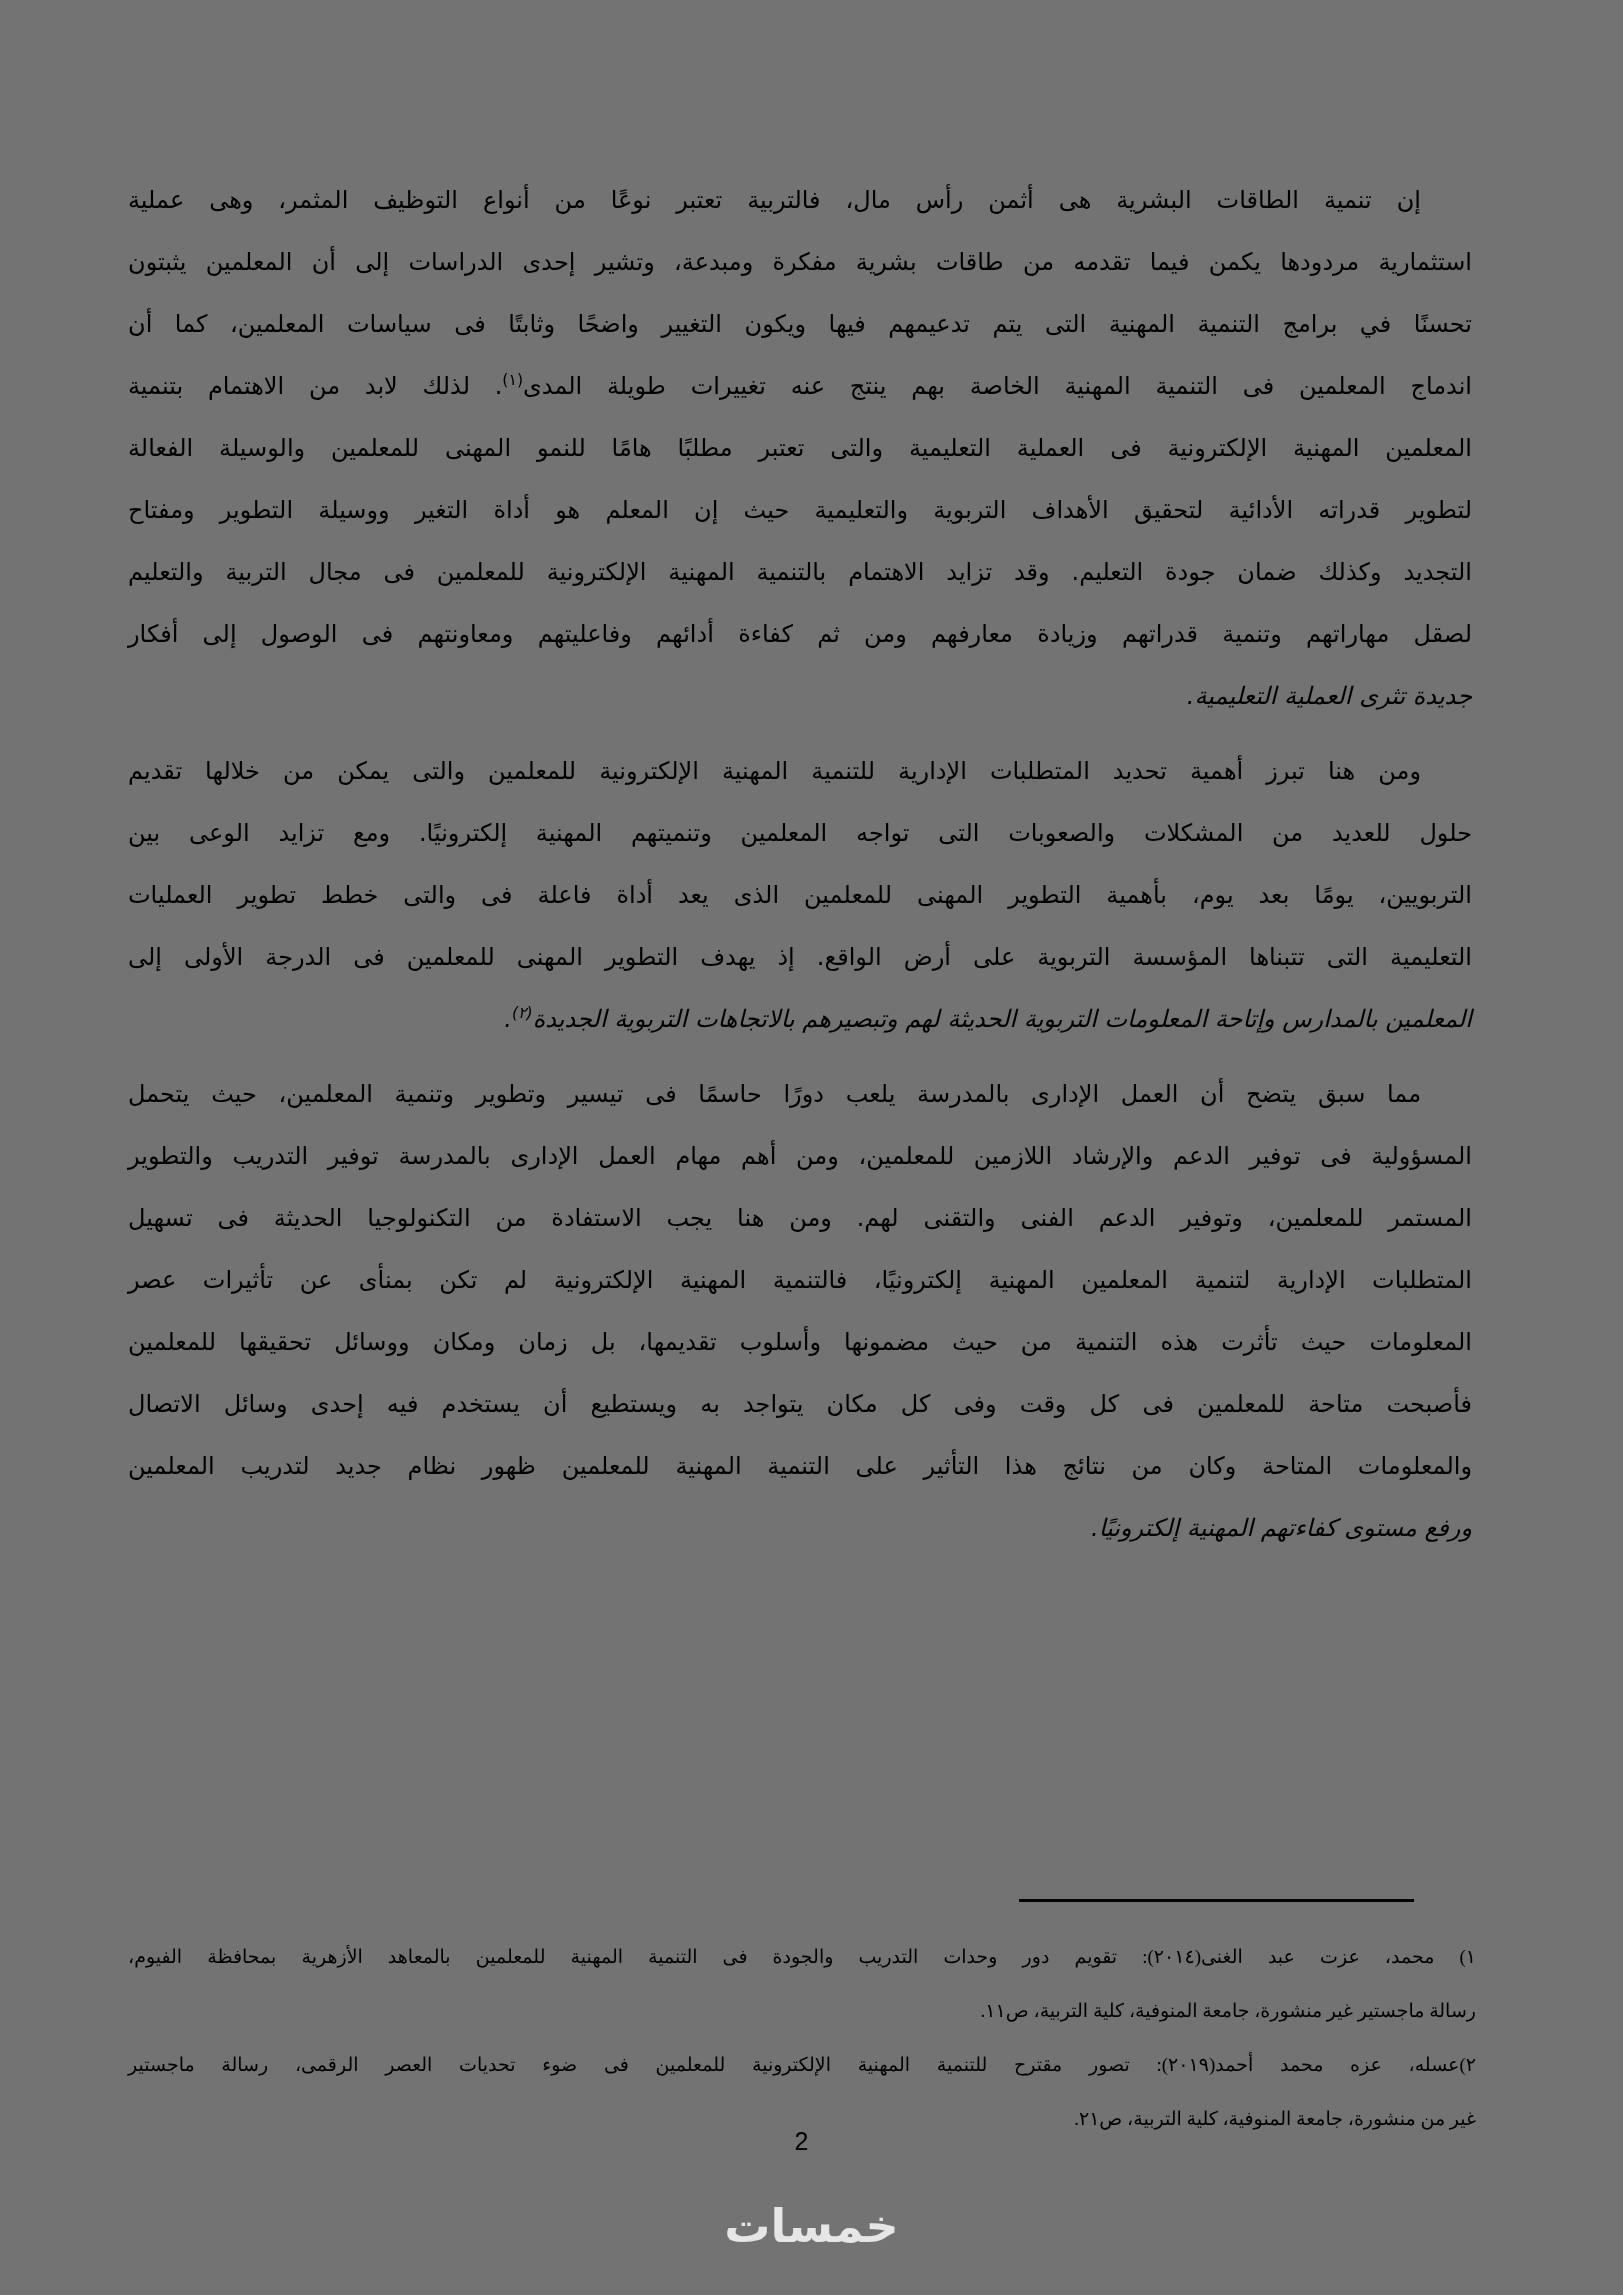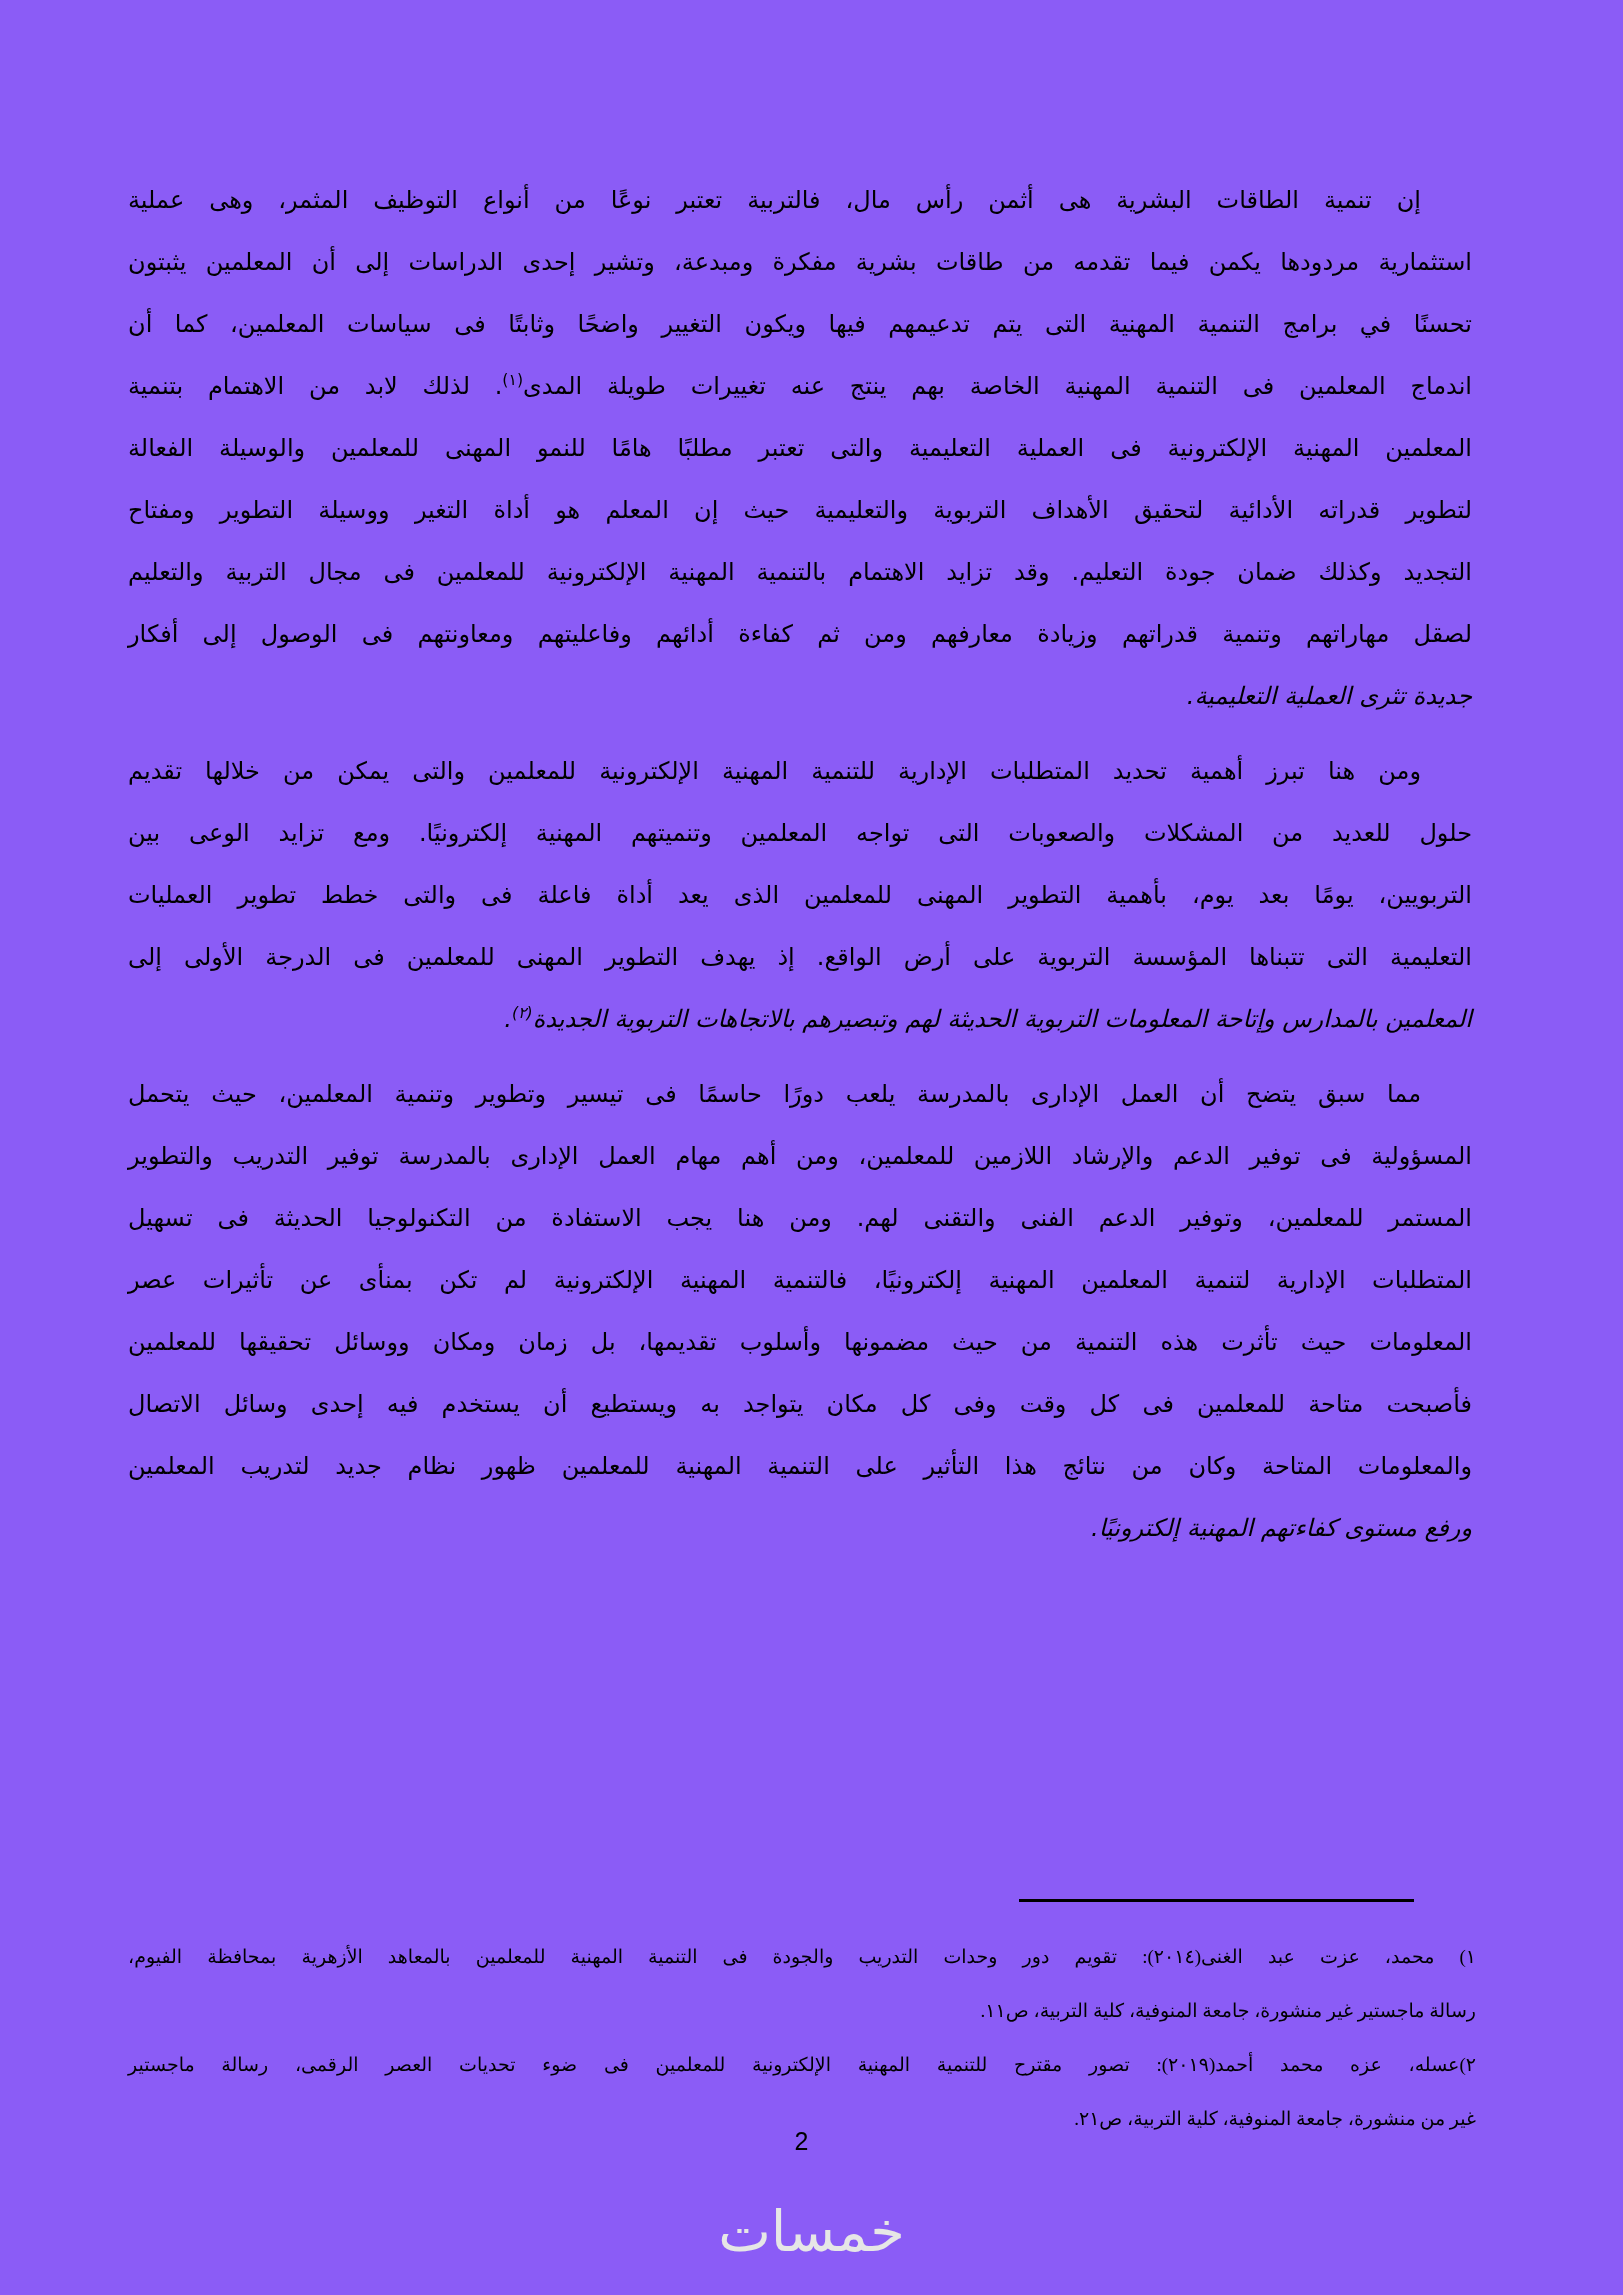--- a/index.html
+++ b/index.html
@@ -1,17 +1,17 @@
 <!DOCTYPE html>
 <html style="font-size:10.5px"><head>
 <meta charset="utf-8">
 <style>
   html, body { margin: 0; padding: 0; background: #ffffff; }
   body { width: 1623px; height: 2295px; position: relative; overflow: hidden; }
-  .page { position: absolute; left: 0; top: 0; width: 1623px; height: 2295px; background: #8b5cf6; }
+  .page { position: absolute; left: 0; top: 0; width: 1623px; height: 2295px; background: #737373; }
   .body-text {
     position: absolute; left: 128px; top: 169px; width: 1344px;
     direction: rtl; text-align: justify; text-align-last: right;
     font-family: "DejaVu Sans", "Liberation Sans", sans-serif;
     font-size: 24px; line-height: 62px; color: #000000;
   }
   .para { margin: 0 0 13px 0; text-indent: 51px; text-align: justify; }
   .para .line { display: block; white-space: nowrap; text-align: justify; text-align-last: justify; }
   .para .line.last { text-align-last: right; font-style: italic; }
   sup.fnref { font-size: 15.7px; line-height: 0; vertical-align: 9.2px; }
@@ -25,21 +25,21 @@
   }
   .fn { margin: 0 0 0 0; }
   .fn .line { display: block; white-space: nowrap; text-align: justify; text-align-last: justify; }
   .fn .line.last { text-align-last: right; }
   .page-number {
     position: absolute; left: 782px; top: 2127px; width: 39px; text-align: center;
     font-family: "Liberation Sans", "DejaVu Sans", sans-serif; font-size: 25px; color: #000000;
   }
   .watermark {
     position: absolute; left: 687px; top: 2199px; width: 249px; text-align: center;
-    direction: rtl; font-family: "DejaVu Sans", sans-serif; font-size: 56px; font-weight: normal;
+    direction: rtl; font-family: "DejaVu Sans", sans-serif; font-size: 46px; font-weight: bold;
     color: #e6e6e6; letter-spacing: 1.3px;
   }
 </style>
 </head>
 <body>
 
 <div class="page">
 
   <div class="body-text">
 

